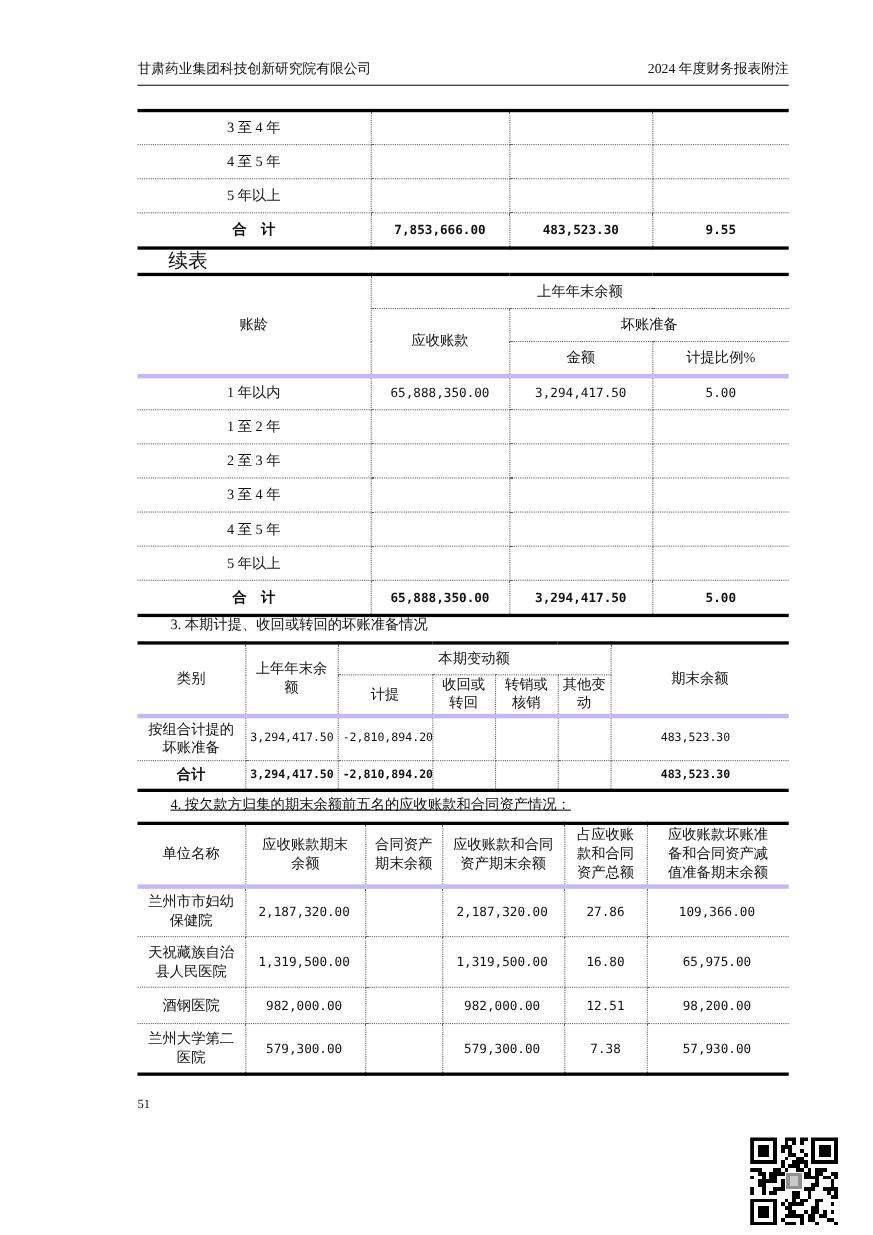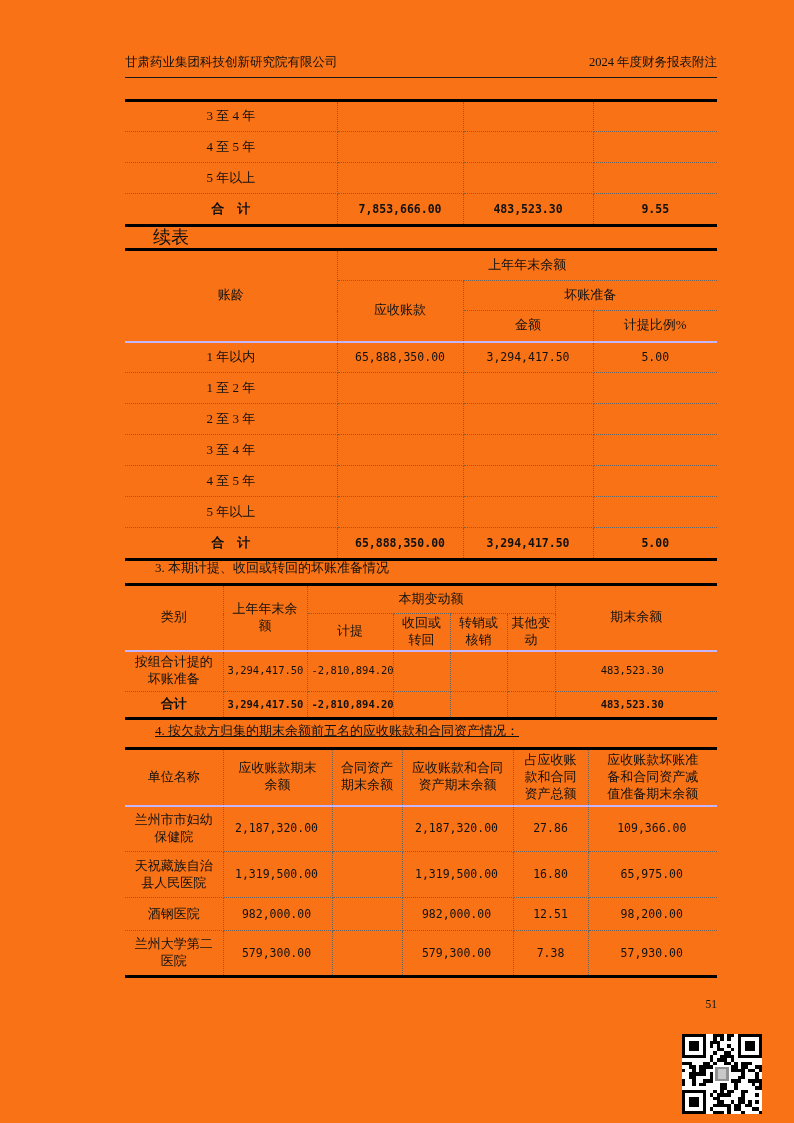--- a/index.html
+++ b/index.html
@@ -1,19 +1,19 @@
 <!DOCTYPE html>
 <html><head>
 <meta charset="utf-8">
 <style>
   * { box-sizing: border-box; margin: 0; padding: 0; }
   html, body { background: #e8e8e8; }
   .page {
     position: relative; width: 794px; height: 1123px; margin: 0 auto;
-    background: #f97316; color: #111;
+    background: #ffffff; color: #111;
     font-family: "Liberation Serif", "DejaVu Serif", serif;
     overflow: hidden;
   }
   
   .hdr {
     position: absolute; left: 125px; top: 54px; width: 592px;
     display: flex; justify-content: space-between;
     font-size: 12.5px; line-height: 16px;
   }
   .hdr-rule { position: absolute; left: 125px; top: 77px; width: 592px; border-top: 1.6px solid #1a1a1a; }
@@ -23,21 +23,21 @@
     border-collapse: collapse; table-layout: fixed;
     border-top: 3px solid #000; border-bottom: 3px solid #000;
     border-left: hidden; border-right: hidden;
     font-size: 13px;
   }
   .fin th, .fin td {
     border: 1px dotted #666;
     font-weight: normal; text-align: center; vertical-align: middle;
     line-height: 1.3; padding: 0 6px; overflow: hidden;
   }
-  .fin th.hb { border-bottom: 2px solid #c4b5fd; }
+  .fin th.hb { border-bottom: 4px solid #c4b5fd; }
   .num, .pct {
     font-family: "DejaVu Sans Mono", "Liberation Mono", monospace;
     font-size: 11.5px;
   }
   .num { text-align: right; padding-right: 10px; }
   .pct { text-align: center; }
   .lbl { text-align: left; padding-left: 8px; }
   tr.total td { font-weight: bold; }
   tr.total td.tlabel { text-align: center; }
   
@@ -68,21 +68,21 @@
   .t4 tbody tr.single { height: 33px; }
   .t4 th { padding: 0 8px; }
   .t4 th.h2 { padding: 0 12px; }
   .t4 th.h6 { padding: 0 14px; }
   .t4 .num { padding-right: 8px; }
   
   .cont-label { position: absolute; left: 153px; top: 225px; font-size: 18px; }
   .sec-title { position: absolute; left: 155px; width: 560px; font-size: 13px; }
   .s3 { top: 559px; }
   .s4 { top: 722px; text-decoration: underline; }
-  .pagenum { position: absolute; left: 125px; top: 998px; width: 592px; text-align: right; font-size: 11.5px; }
+  .pagenum { position: absolute; left: 125px; top: 998px; width: 592px; text-align: left; font-size: 11.5px; }
   
   .qr { position: absolute; left: 682px; top: 1034px; width: 80px; height: 80px; background: #fff; }
   .qr svg { width: 100%; height: 100%; shape-rendering: crispEdges; }
 </style>
 </head>
 <body>
 
 <div class="page">
 
   <div class="hdr">

